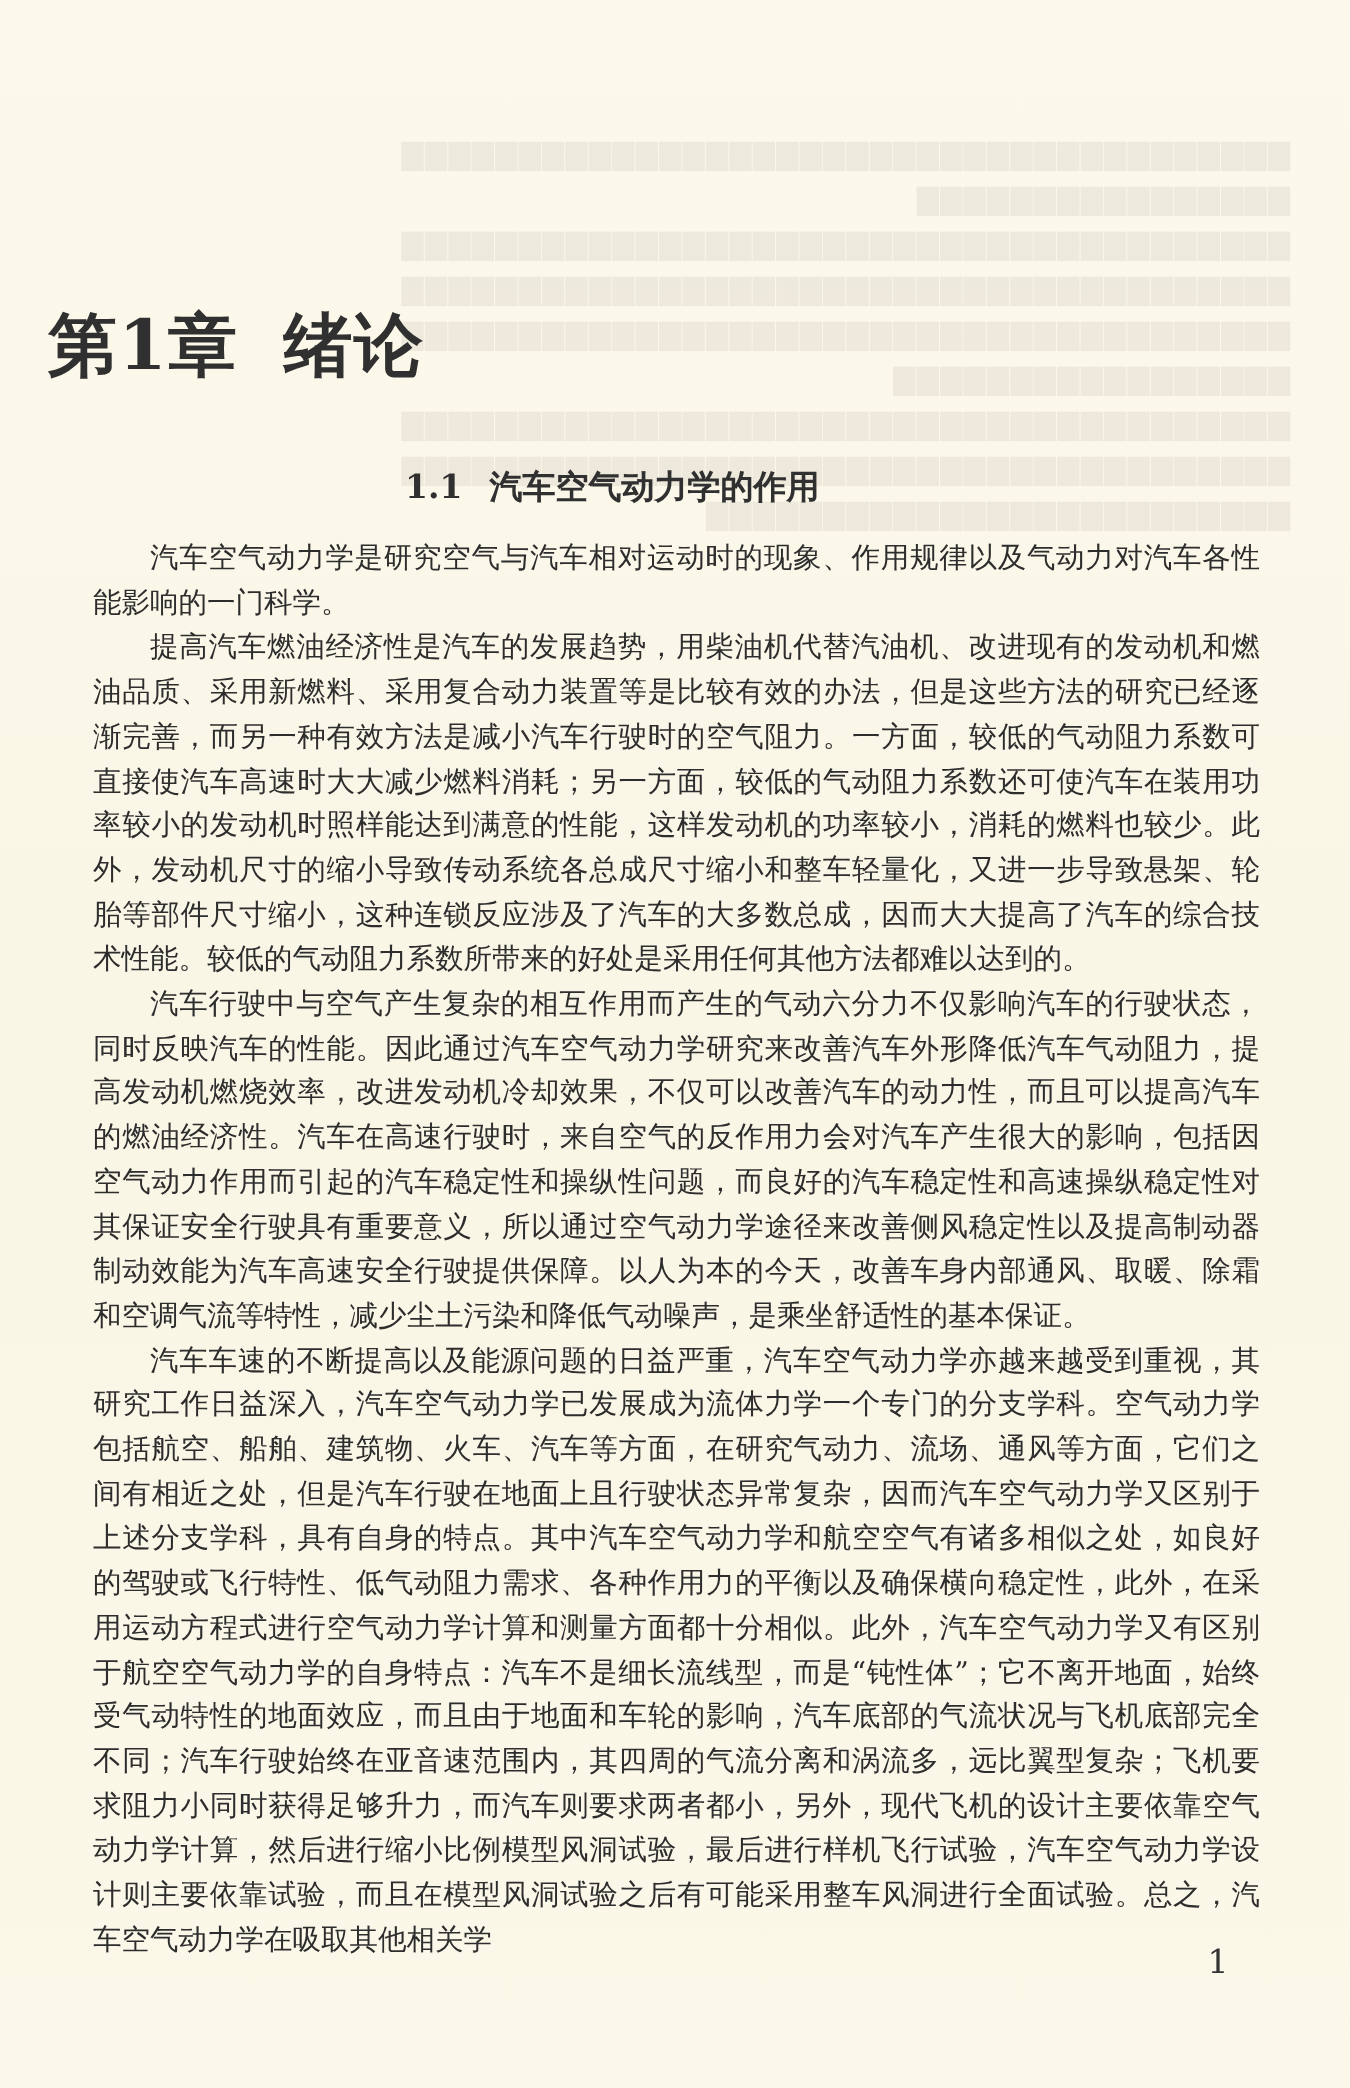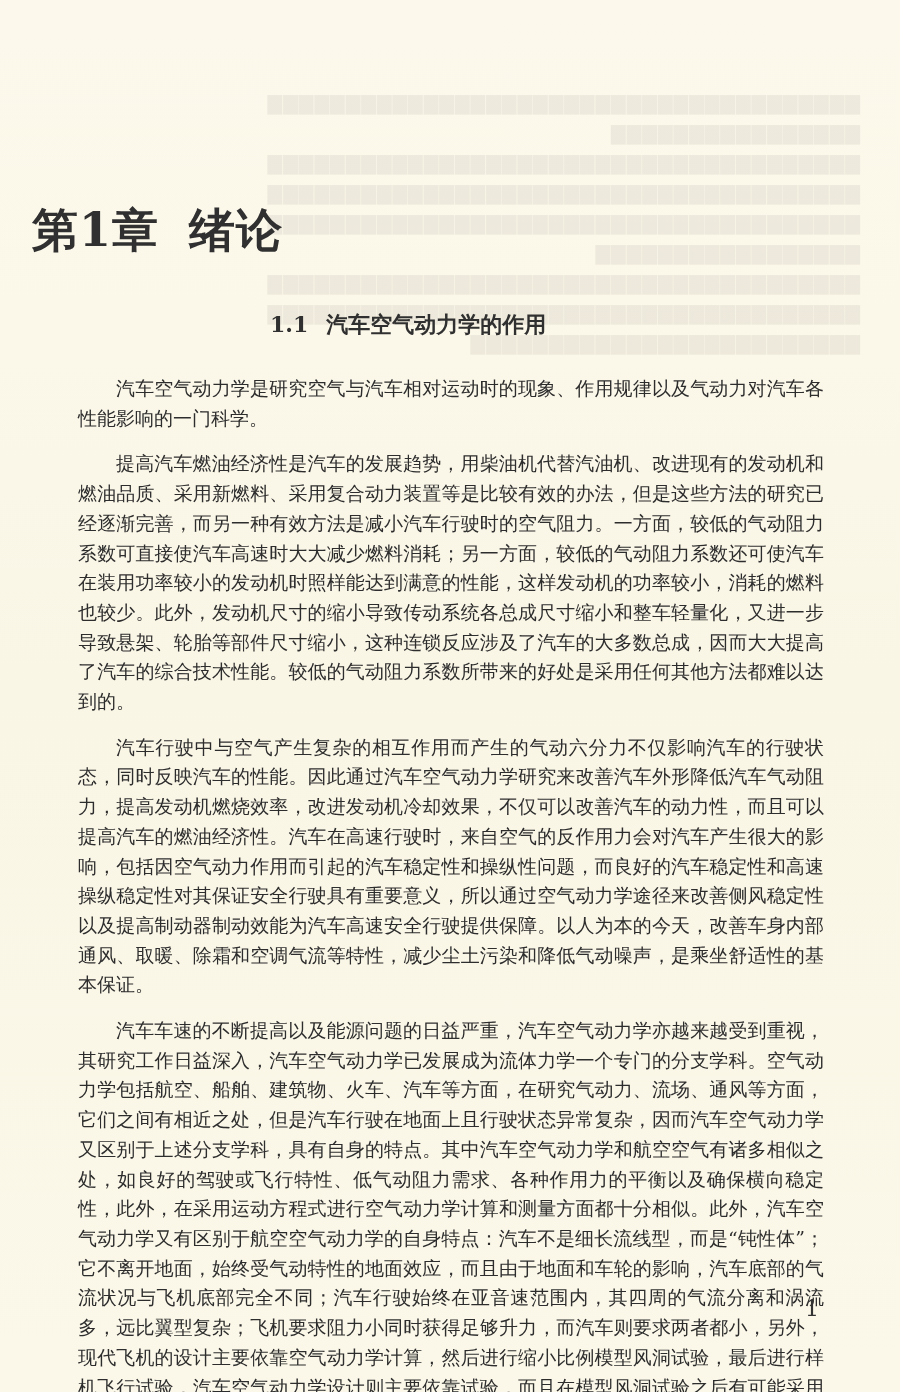--- a/index.html
+++ b/index.html
@@ -65,21 +65,21 @@
       left: 62px;
       top: 358px;
       width: 778px;
       font-size: 19px;
       line-height: 29.7px;
       text-align: justify;
       text-justify: inter-character;
       color: #2d2d2d;
     }
     .body-text p {
-      margin: 16px;
+      margin: 0;
       text-indent: 38px;
     }
     .page-number {
       position: absolute;
       left: 805px;
       top: 1296px;
       font-family: "DejaVu Serif", serif;
       font-size: 22px;
       color: #333;
     }

